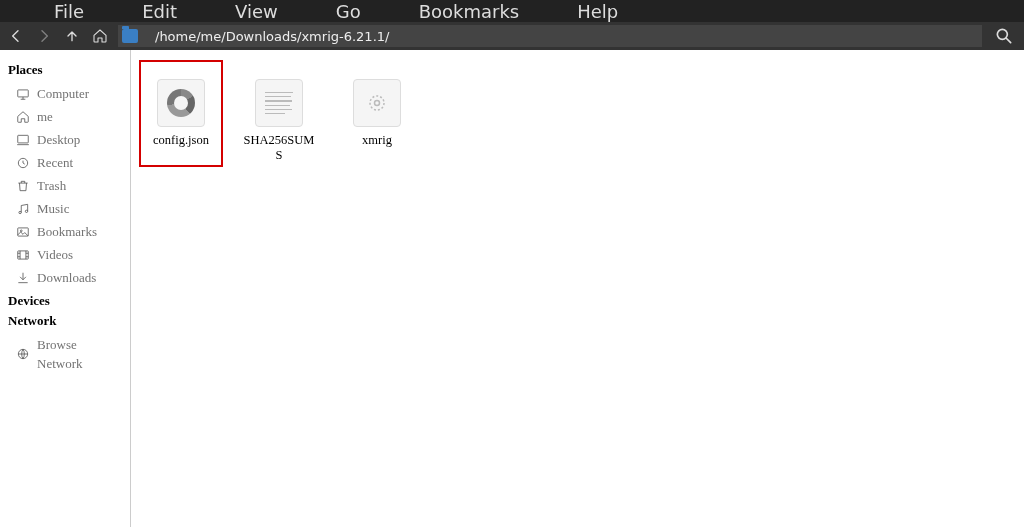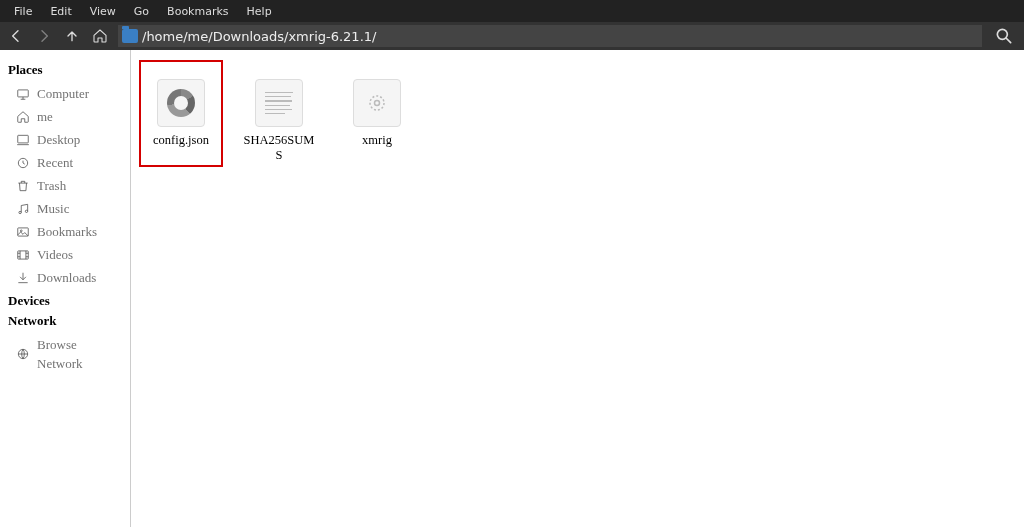--- a/index.html
+++ b/index.html
@@ -1,24 +1,24 @@
 <!DOCTYPE html>
 <html><head>
 <meta charset="utf-8">
 <style>
   * { box-sizing: border-box; margin: 0; padding: 0; }
   html, body { width: 1024px; height: 527px; font-family: "DejaVu Sans", "Segoe UI", Arial, sans-serif; font-size: 13px; overflow: hidden; background: #fff; }
   
   .menubar { height: 22px; background: #222; color: #ddd; display: flex; align-items: center; padding: 0 6px; gap: 2px; }
-  .menubar-item { padding: 2px 8px; cursor: default; font-size: 11px; }
+  .menubar-item { padding: 2px 8px; cursor: default; font-size: 18px; margin-left: 40px; }
   
   .toolbar { height: 28px; background: #333; display: flex; align-items: center; padding: 0 6px; gap: 8px; }
   .nav-btn { width: 20px; height: 20px; display: flex; align-items: center; justify-content: center; color: #ccc; cursor: pointer; }
   .nav-btn.disabled { opacity: 0.45; }
-  .pathbar { flex: 1; height: 22px; background: #444; border-radius: 0; display: flex; align-items: center; padding: 0 4px; gap: 4px; color: #eee; font-size: 13px; }
+  .pathbar { flex: 1; height: 22px; background: #444; border-radius: 0; display: flex; align-items: center; padding: 0 4px; gap: 17px; color: #eee; font-size: 13px; }
   .folder-badge { width: 16px; height: 14px; background: #3a7fc4; border-radius: 2px; display: inline-block; position: relative; }
   .folder-badge::before { content:""; position:absolute; top:-3px; left:0; width:7px; height:3px; background:#3a7fc4; border-radius:1px 1px 0 0;}
   .search-btn { width: 28px; height: 22px; display:flex; align-items:center; justify-content:center; color:#ddd; cursor:pointer; }
   
   .body { display: flex; height: calc(527px - 22px - 28px); font-family: Liberation Serif, serif; }
   .sidebar { width: 131px; border-right: 1px solid #ccc; padding: 8px 6px; overflow-y: auto; }
   .side-section { font-weight: bold; font-size: 13px; margin: 4px 0 4px 2px; }
   .side-item { display: flex; align-items: center; gap: 7px; padding: 2px 2px 2px 10px; font-size: 13px; color: #737373; cursor: pointer; line-height: 19px; }
   .side-icon { width: 14px; height: 14px; display:inline-flex; align-items:center; justify-content:center; color:#555; }
   .side-icon svg { width:14px; height:14px; stroke:#555; fill:none; stroke-width:1.4; }

